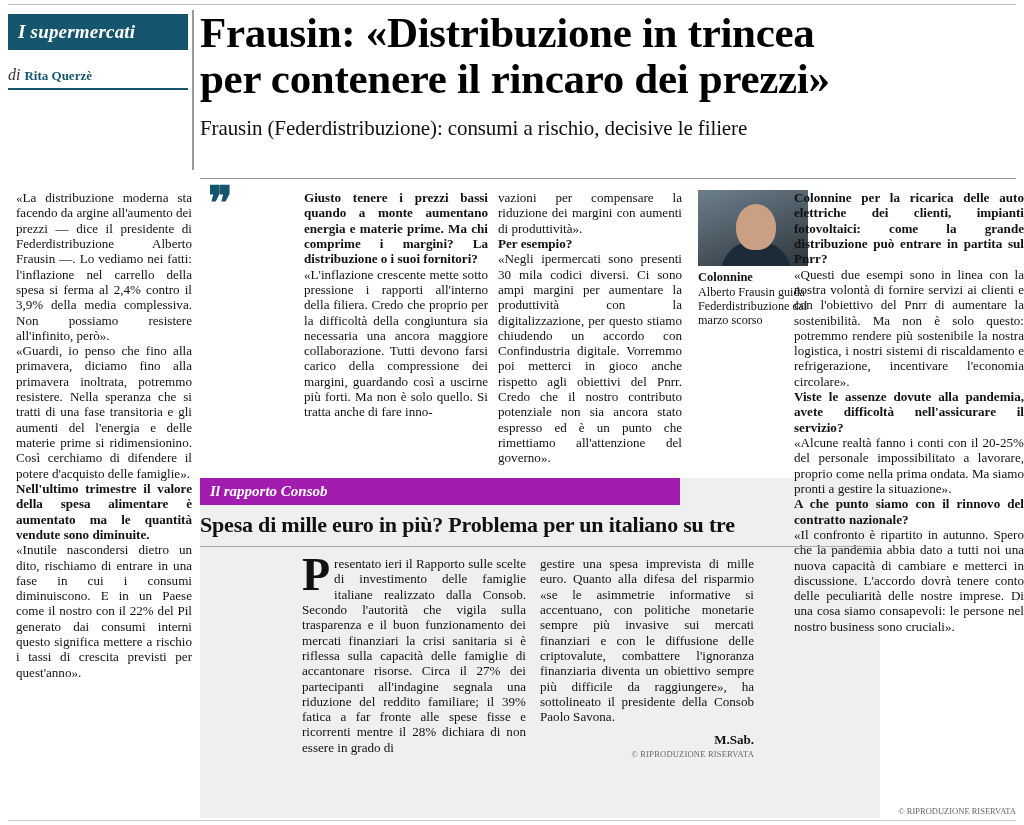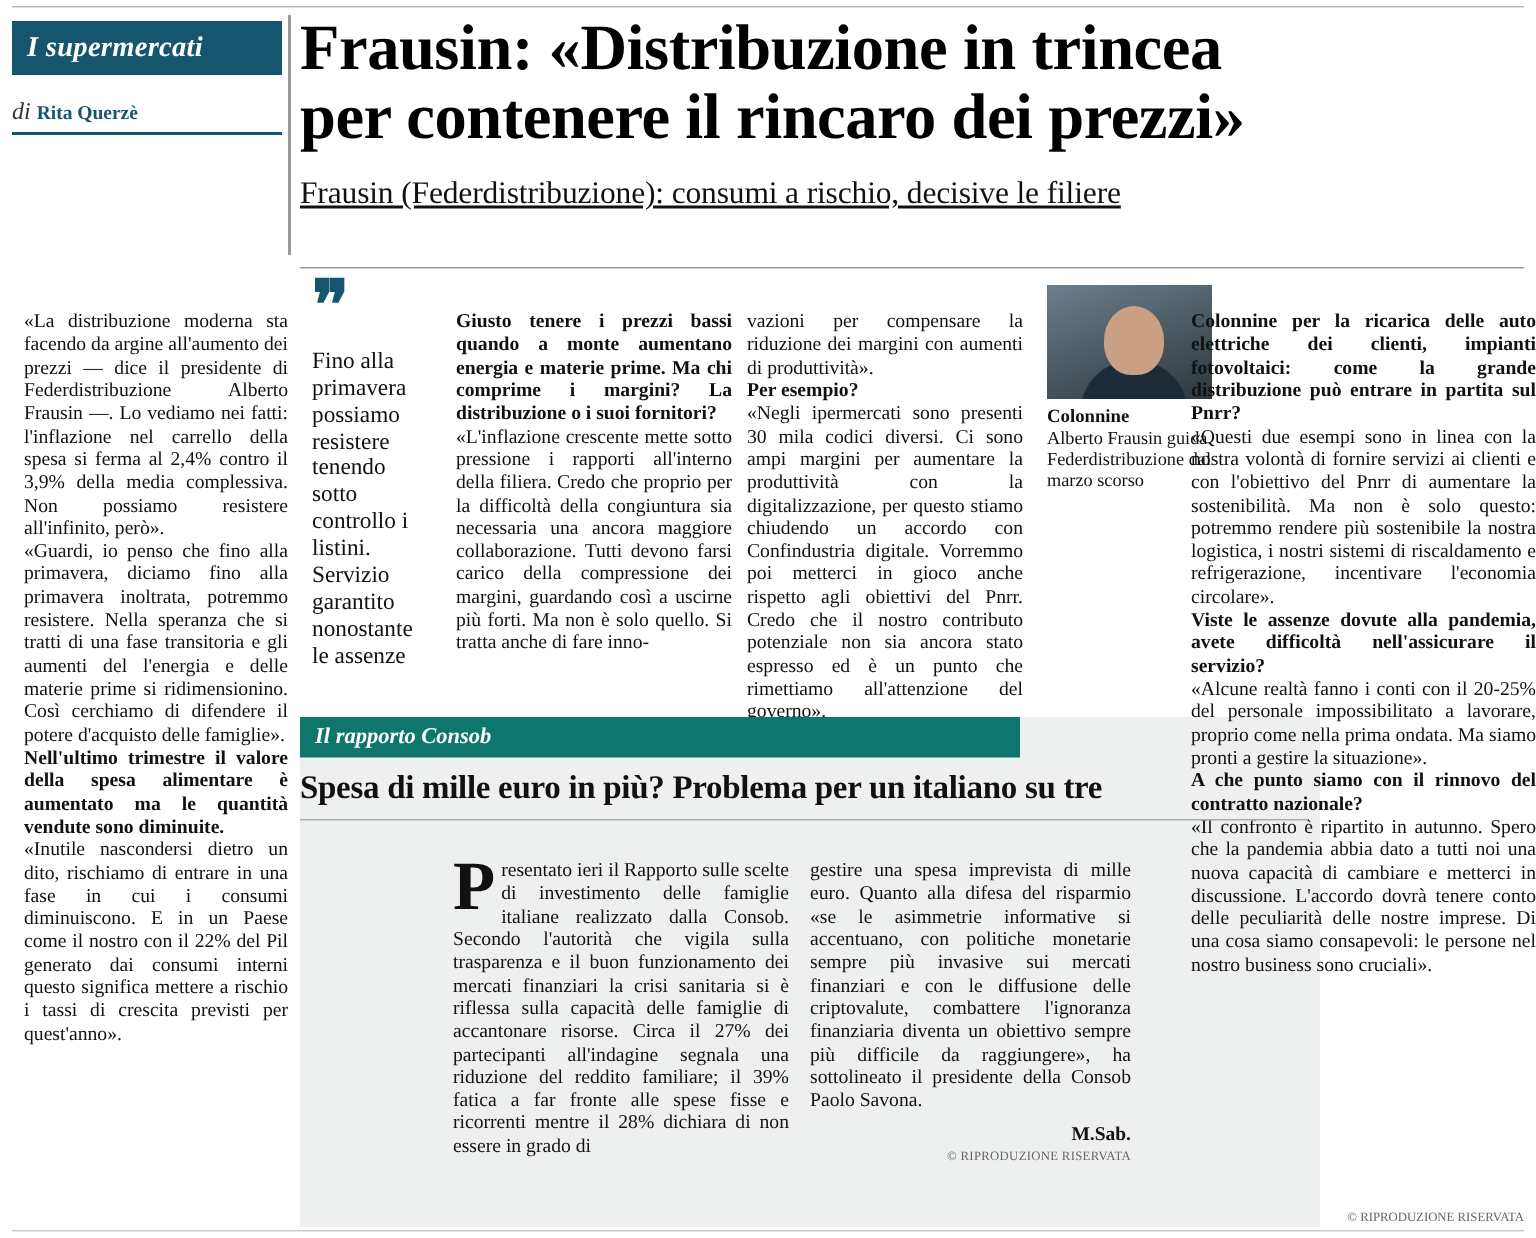--- a/index.html
+++ b/index.html
@@ -34,37 +34,37 @@
   
   .head-area { position:absolute; left:200px; top:10px; width:816px; }
   .vbar { position:absolute; left:192px; top:10px; width:2px; height:160px; background:#999; }
   h1.headline {
     margin:0; font-family:"Liberation Serif", serif; font-weight:bold;
     font-size:43px; line-height:1.07; letter-spacing:-0.3px; color:#000;
   }
   h1.headline .l2 { display:block; }
   .subhead {
     margin-top:14px; font-size:21px; font-family:"Liberation Serif", serif;
-    color:#111; letter-spacing:-0.1px;text-decoration:underline;
+    color:#111; letter-spacing:-0.1px;
   }
   .hr-head { position:absolute; left:200px; top:178px; width:816px; height:1px; background:#999; }
   .hr-top  { position:absolute; left:8px; top:4px; width:1008px; height:1px; background:#bbb; }
 
   
   .cols { position:absolute; left:8px; top:190px; width:1008px; }
 
   .col { position:absolute; top:0; }
   .c1 { left:8px;   width:176px; }
   .c2 { left:200px; width:80px; }
   .c3 { left:296px; width:184px; }
   .c4 { left:490px; width:184px; }
   .c5 { left:690px; width:140px; }
   .c6 { left:786px; width:230px; }
 
-  p { margin:16px 0 0 0; text-align:justify; font-size:13.1px; line-height:1.17; }
+  p { margin:0 0 0 0; text-align:justify; font-size:13.1px; line-height:1.17; }
   .q { font-weight:bold; }
   .bodytext p + p { margin-top:0; }
 
   .col p { hyphens:auto; }
 
   
   .quote-mark { font-size:46px; color:#15566e; font-weight:bold; line-height:.6; letter-spacing:-3px;}
   .pullquote {
     font-size:15.5px; line-height:1.16; color:#111; margin-top:14px;
     font-family:"Liberation Serif", serif; text-align:left;
@@ -94,21 +94,21 @@
   .photo2::before{
     content:""; position:absolute; left:6px; top:58px; width:76px; height:62px;
     border-radius:36px 36px 0 0; background:#242c33;
   }
   .cap-title { font-weight:bold; font-size:12.5px; margin-top:4px; line-height:1.15;}
   .caption { font-size:12.2px; line-height:1.14; margin-top:2px; }
 
   
   .consob-tag {
     position:absolute; left:200px; top:478px; width:480px; height:27px;
-    background:#0f766e; color:#fff; font-weight:bold; font-style:italic;
+    background:#a21caf; color:#fff; font-weight:bold; font-style:italic;
     font-size:15px; display:flex; align-items:center; padding-left:10px;
   }
   .consob-box {
     position:absolute; left:200px; top:478px; width:680px; height:340px;
     background:#eef0ef;
     z-index:-1;
   }
   .consob-head {
     position:absolute; left:200px; top:512px; width:670px;
     font-size:22px; font-weight:bold; letter-spacing:-0.2px;
@@ -159,21 +159,20 @@
 
     <div class="col c1 bodytext">
       <p>«La distribuzione moderna sta facendo da argine all'aumento dei prezzi — dice il presidente di Federdistribuzione Alberto Frausin —. Lo vediamo nei fatti: l'inflazione nel carrello della spesa si ferma al 2,4% contro il 3,9% della media complessiva. Non possiamo resistere all'infinito, però».</p>
       <p>«Guardi, io penso che fino alla primavera, diciamo fino alla primavera inoltrata, potremmo resistere. Nella speranza che si tratti di una fase transitoria e gli aumenti del l'energia e delle materie prime si ridimensionino. Così cerchiamo di difendere il potere d'acquisto delle famiglie».</p>
       <p class="q">Nell'ultimo trimestre il valore della spesa alimentare è aumentato ma le quantità vendute sono diminuite.</p>
       <p>«Inutile nascondersi dietro un dito, rischiamo di entrare in una fase in cui i consumi diminuiscono. E in un Paese come il nostro con il 22% del Pil generato dai consumi interni questo significa mettere a rischio i tassi di crescita previsti per quest'anno».</p>
     </div>
 
     <div class="col c2">
       <div class="quote-mark">❞</div>
-      <div class="pullquote">Fino alla primavera possiamo resistere tenendo sotto controllo i listini. Servizio garantito nonostante le assenze</div>
     </div>
 
     <div class="col c3 bodytext">
       <p class="q">Giusto tenere i prezzi bassi quando a monte aumentano energia e materie prime. Ma chi comprime i margini? La distribuzione o i suoi fornitori?</p>
       <p>«L'inflazione crescente mette sotto pressione i rapporti all'interno della filiera. Credo che proprio per la difficoltà della congiuntura sia necessaria una ancora maggiore collaborazione. Tutti devono farsi carico della compressione dei margini, guardando così a uscirne più forti. Ma non è solo quello. Si tratta anche di fare inno-</p>
     </div>
 
     <div class="col c4 bodytext">
       <p>vazioni per compensare la riduzione dei margini con aumenti di produttività».</p>
       <p class="q">Per esempio?</p>

